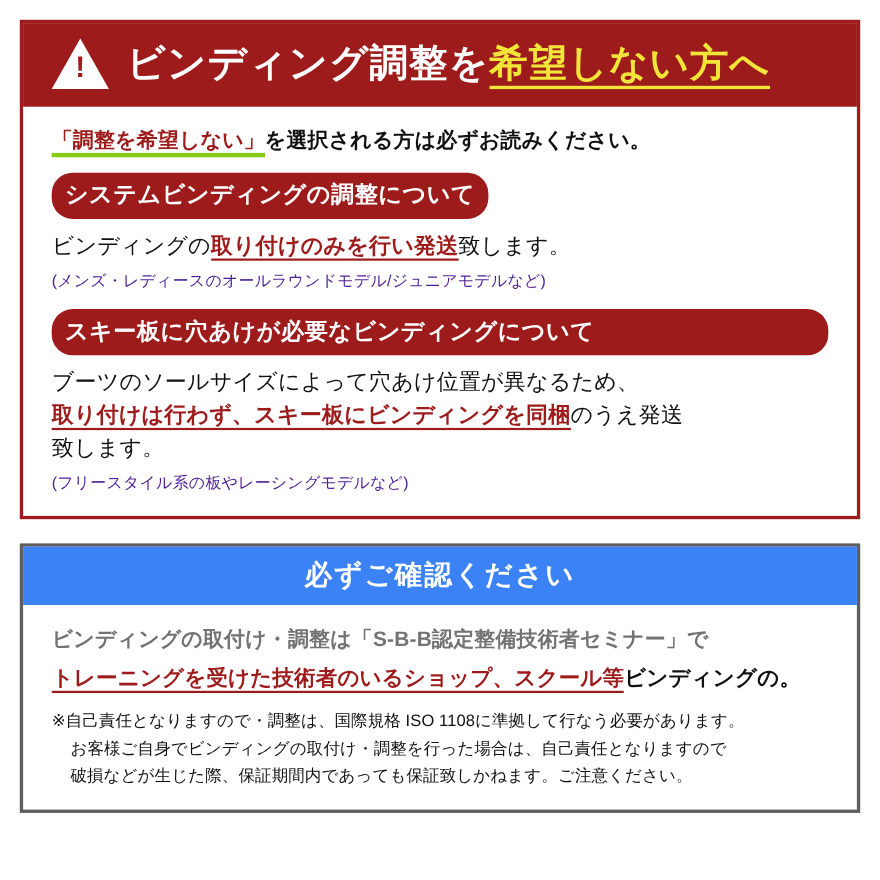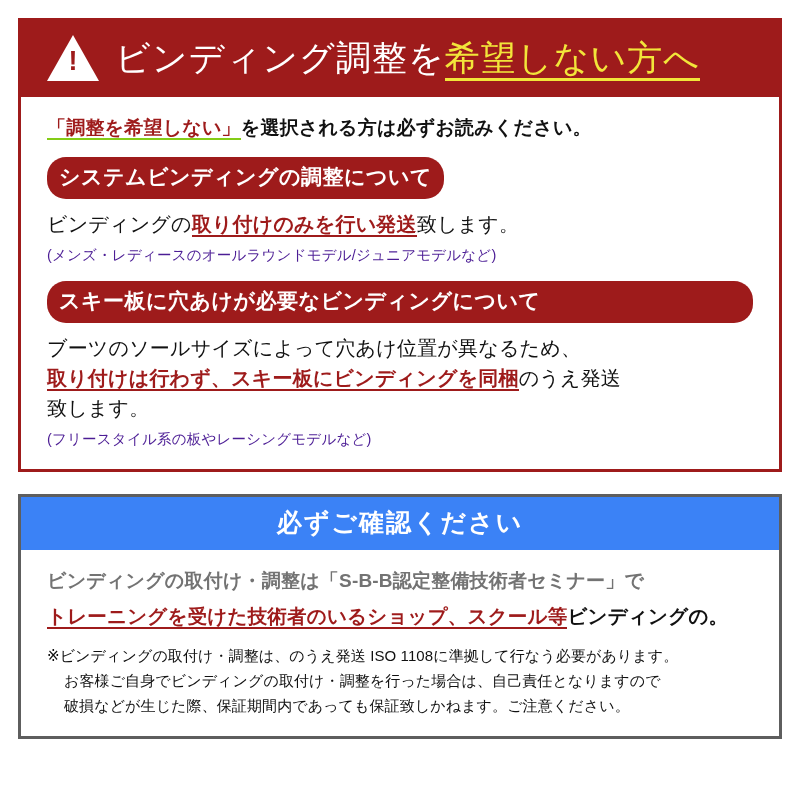--- a/index.html
+++ b/index.html
@@ -53,21 +53,21 @@
     width: 52px;
     text-align: center;
     color: #9e1b1b;
     font-size: 27px;
     font-weight: bold;
     line-height: 1;
     font-family: "Liberation Sans", sans-serif;
   }
   .banner-title {
     font-size: 35px;
-    font-weight: normal;
+    font-weight: bold;
     letter-spacing: 1px;
     line-height: 1.15;
     white-space: nowrap;
   }
   .banner-title .hl {
     color: #f2e53a;
     border-bottom: 3px solid #f2e53a;
     padding-bottom: 1px;
   }
 
@@ -77,21 +77,21 @@
 
   .lead {
     font-size: 19px;
     font-weight: bold;
     color: #111111;
     margin-bottom: 16px;
     letter-spacing: 0.2px;
   }
   .lead .red-u {
     color: #9e1b1b;
-    border-bottom: 2px solid #84cc16;
+    border-bottom: 4px solid #84cc16;
   }
 
   .sec-head {
     background: #9e1b1b;
     color: #ffffff;
     font-size: 21px;
     font-weight: bold;
     padding: 6px 12px 8px 12px;
     display: inline-block;
     letter-spacing: 0.5px;
@@ -206,20 +206,20 @@
   </div>
 
   <div class="panel-two">
     <div class="banner-gray">必ずご確認ください</div>
     <div class="panel-two-body">
       <div class="p2-line1">ビンディングの取付け・調整は「S-B-B認定整備技術者セミナー」で</div>
       <div class="p2-line2">
         <span class="u">トレーニングを受けた技術者のいるショップ、スクール等</span><span class="blk">ビンディングの。</span>
       </div>
       <div class="fine">
-        <span>※ビンディングの取付け・調整は、のうえ発送 ISO 1108に準拠して行なう必要があります。</span>
+        <span>※自己責任となりますので・調整は、国際規格 ISO 1108に準拠して行なう必要があります。</span>
         <span class="indent">お客様ご自身でビンディングの取付け・調整を行った場合は、自己責任となりますので</span>
         <span class="indent">破損などが生じた際、保証期間内であっても保証致しかねます。ご注意ください。</span>
       </div>
     </div>
   </div>
 
 </div>
 
 </body></html>

